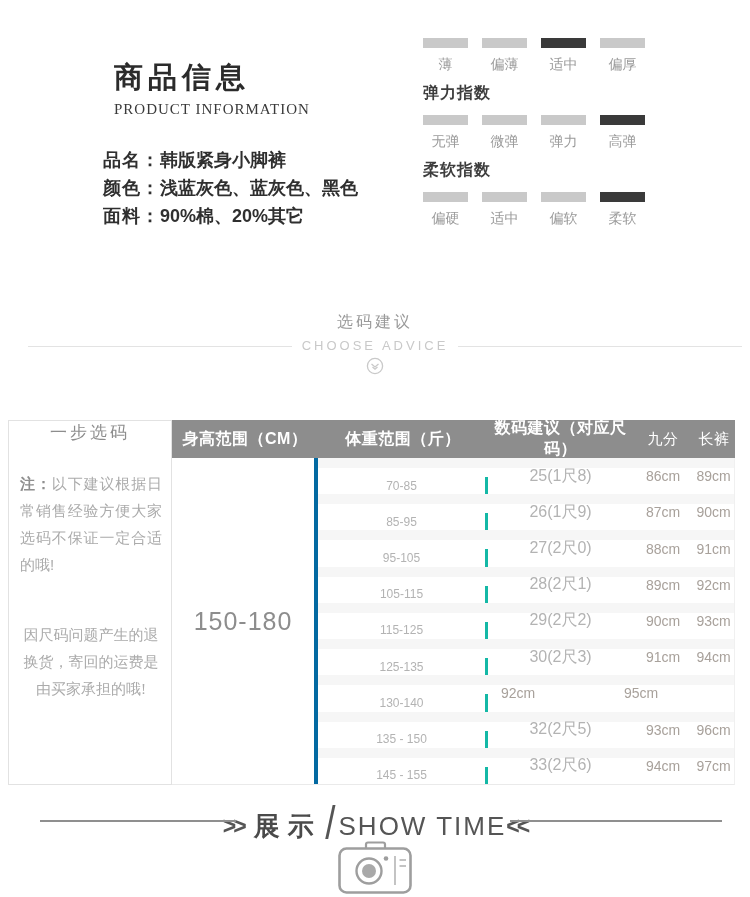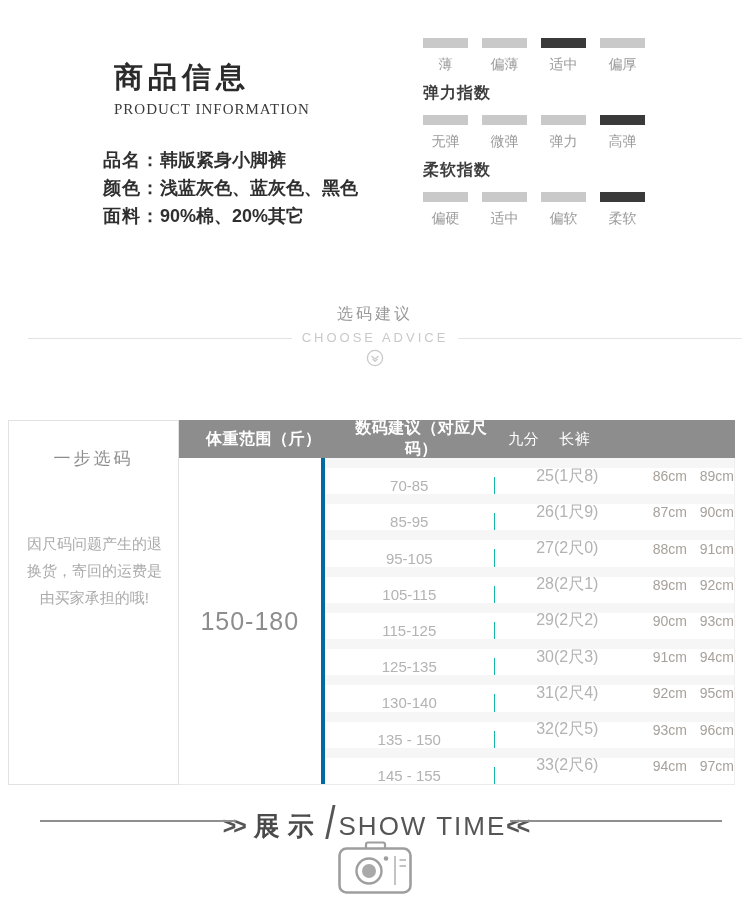--- a/index.html
+++ b/index.html
@@ -22,52 +22,52 @@
   .indexes { position:absolute; left:423px; top:38px; }
   .index-group { margin-bottom:10px; }
   .index-title { font-size:16px; font-weight:bold; color:#3d3d3d; letter-spacing:1px; margin-bottom:11px; }
   .index-row { display:flex; gap:14px; }
   .index-cell { width:45px; display:flex; flex-direction:column; align-items:center; }
   .bar { width:45px; height:10px; background:#c9c9c9; }
   .bar.active { background:#3a3a3a; }
   .index-label { margin-top:8px; font-size:14px; color:#9a9a9a; line-height:17px; }
 
   
-  .choose-advice { position:absolute; left:0; top:304px; width:750px; text-align:center; }
+  .choose-advice { position:absolute; left:0; top:312px; width:750px; text-align:center; }
   .ca-title { font-size:16px; color:#999; letter-spacing:3px; }
   .ca-sub { font-size:13px; color:#c9c9c9; letter-spacing:3px; margin-top:5px; }
   .ca-line { position:absolute; top:34px; height:1px; background:#e3e3e3; }
   .ca-line.left { left:28px; width:264px; }
   .ca-line.right { right:8px; width:284px; }
   .ca-chevron { margin-top:4px; }
 
   
   .size-table { position:absolute; left:8px; top:420px; width:727px; height:365px; display:flex; }
-  .sidebar { width:198px; border:1px solid #e2e2e2; background:#fff; padding-top:26px; }
+  .sidebar { width:198px; border:1px solid #e2e2e2; background:#fff; }
   .sidebar-title { text-align:center; font-size:17px; color:#8d8d8d; letter-spacing:3px; }
   .sidebar-note { margin:26px 9px 0 11px; font-size:15px; color:#ababab; line-height:27px; text-align:justify; }
   .note-label { color:#8f8f8f; font-weight:bold; }
-  .sidebar-note2 { margin:60px 9px 0 11px; font-size:15px; color:#ababab; line-height:27px; text-align:center; }
+  .sidebar-note2 { margin:44px 9px 0 11px; font-size:15px; color:#ababab; line-height:27px; text-align:center;font-family:Liberation Serif, serif; }
 
   .table-main { flex:1; display:flex; flex-direction:column; }
   .table-header { height:38px; background:#8d8d8d; color:#fff; display:flex; align-items:center; }
   .th { text-align:center; font-size:16px; font-weight:bold; letter-spacing:0.5px; }
   .th-height { width:146px; }
   .th-weight { width:170px; }
   .th-size { width:145px; }
   .th-jiufen { width:60px; font-size:15px; font-weight:normal; }
   .th-changku { width:42px; font-size:15px; font-weight:normal; }
 
   .table-body { height:327px; display:flex; border-bottom:1px solid #eaeaea; border-right:1px solid #f0f0f0; }
   .height-cell { width:146px; border-right:4px solid #0369a1; display:flex; align-items:center; justify-content:center; font-size:25px; color:#8d8d8d; letter-spacing:1px; }
   .rows { flex:1; display:flex; flex-direction:column; }
   .row { flex:1; display:flex; align-items:center; position:relative; }
   .row::before { content:""; position:absolute; left:0; top:0; width:100%; height:10px; background:#f6f6f6; }
   .cell { position:relative; text-align:center; }
-  .cell-weight { width:170px; font-size:15px; color:#b3b3b3; border-right:1px solid #14b8a6; align-self:stretch; display:flex; align-items:center; justify-content:center;margin-top:19px; }
+  .cell-weight { width:170px; font-size:12px; color:#b3b3b3; border-right:3px solid #14b8a6; align-self:stretch; display:flex; align-items:center; justify-content:center;margin-top:19px; }
   .cell-size { width:145px; font-size:16px; color:#b3b3b3; }
   .cell-jiufen { width:60px; font-size:14px; color:#a8a19b; }
   .cell-changku { flex:1; font-size:14px; color:#a8a19b; }
 
   
   .showtime { position:absolute; left:0; top:799px; width:750px; text-align:center; }
   .st-inner { display:inline-flex; align-items:center; }
   .st-arrows { font-size:23px; color:#555; letter-spacing:-3px; font-weight:bold; }
   .st-zh { font-size:26px; color:#4a4a4a; letter-spacing:8px; margin-left:10px; font-weight:bold; }
   .st-slash { font-size:46px; color:#555; font-weight:200; margin:0 2px; position:relative; top:-3px; font-family:"Liberation Sans",sans-serif; transform:scaleX(0.8); }
@@ -174,24 +174,26 @@
       <circle cx="9" cy="9" r="7.6"></circle>
       <path d="M5.5 7 L9 10 L12.5 7"></path>
       <path d="M6.5 10 L9 12.2 L11.5 10"></path>
     </svg>
   </div>
 </section>
 
 <section class="size-table">
   <aside class="sidebar">
     <div class="sidebar-title">一步选码</div>
+    <p class="sidebar-note"><span class="note-label">注：</span><span>以下建议根据日常销售经验方便大家选码不保证一定合适的哦!</span></p>
     <p class="sidebar-note2">因尺码问题产生的退换货，寄回的运费是由买家承担的哦!</p>
   </aside>
   <div class="table-main">
     <div class="table-header">
+      <div class="th th-height">身高范围（CM）</div>
       <div class="th th-weight">体重范围（斤）</div>
       <div class="th th-size">数码建议（对应尺码）</div>
       <div class="th th-jiufen">九分</div>
       <div class="th th-changku">长裤</div>
     </div>
     <div class="table-body">
       <div class="height-cell">150-180</div>
       <div class="rows">
           <div class="row">
             <div class="cell cell-weight">70-85</div>
@@ -224,21 +226,20 @@
             <div class="cell cell-changku">93cm</div>
           </div>
           <div class="row">
             <div class="cell cell-weight">125-135</div>
             <div class="cell cell-size">30(2尺3)</div>
             <div class="cell cell-jiufen">91cm</div>
             <div class="cell cell-changku">94cm</div>
           </div>
           <div class="row">
             <div class="cell cell-weight">130-140</div>
-            <div class="cell cell-size">31(2尺4)</div>
             <div class="cell cell-jiufen">92cm</div>
             <div class="cell cell-changku">95cm</div>
           </div>
           <div class="row">
             <div class="cell cell-weight">135 - 150</div>
             <div class="cell cell-size">32(2尺5)</div>
             <div class="cell cell-jiufen">93cm</div>
             <div class="cell cell-changku">96cm</div>
           </div>
           <div class="row">

